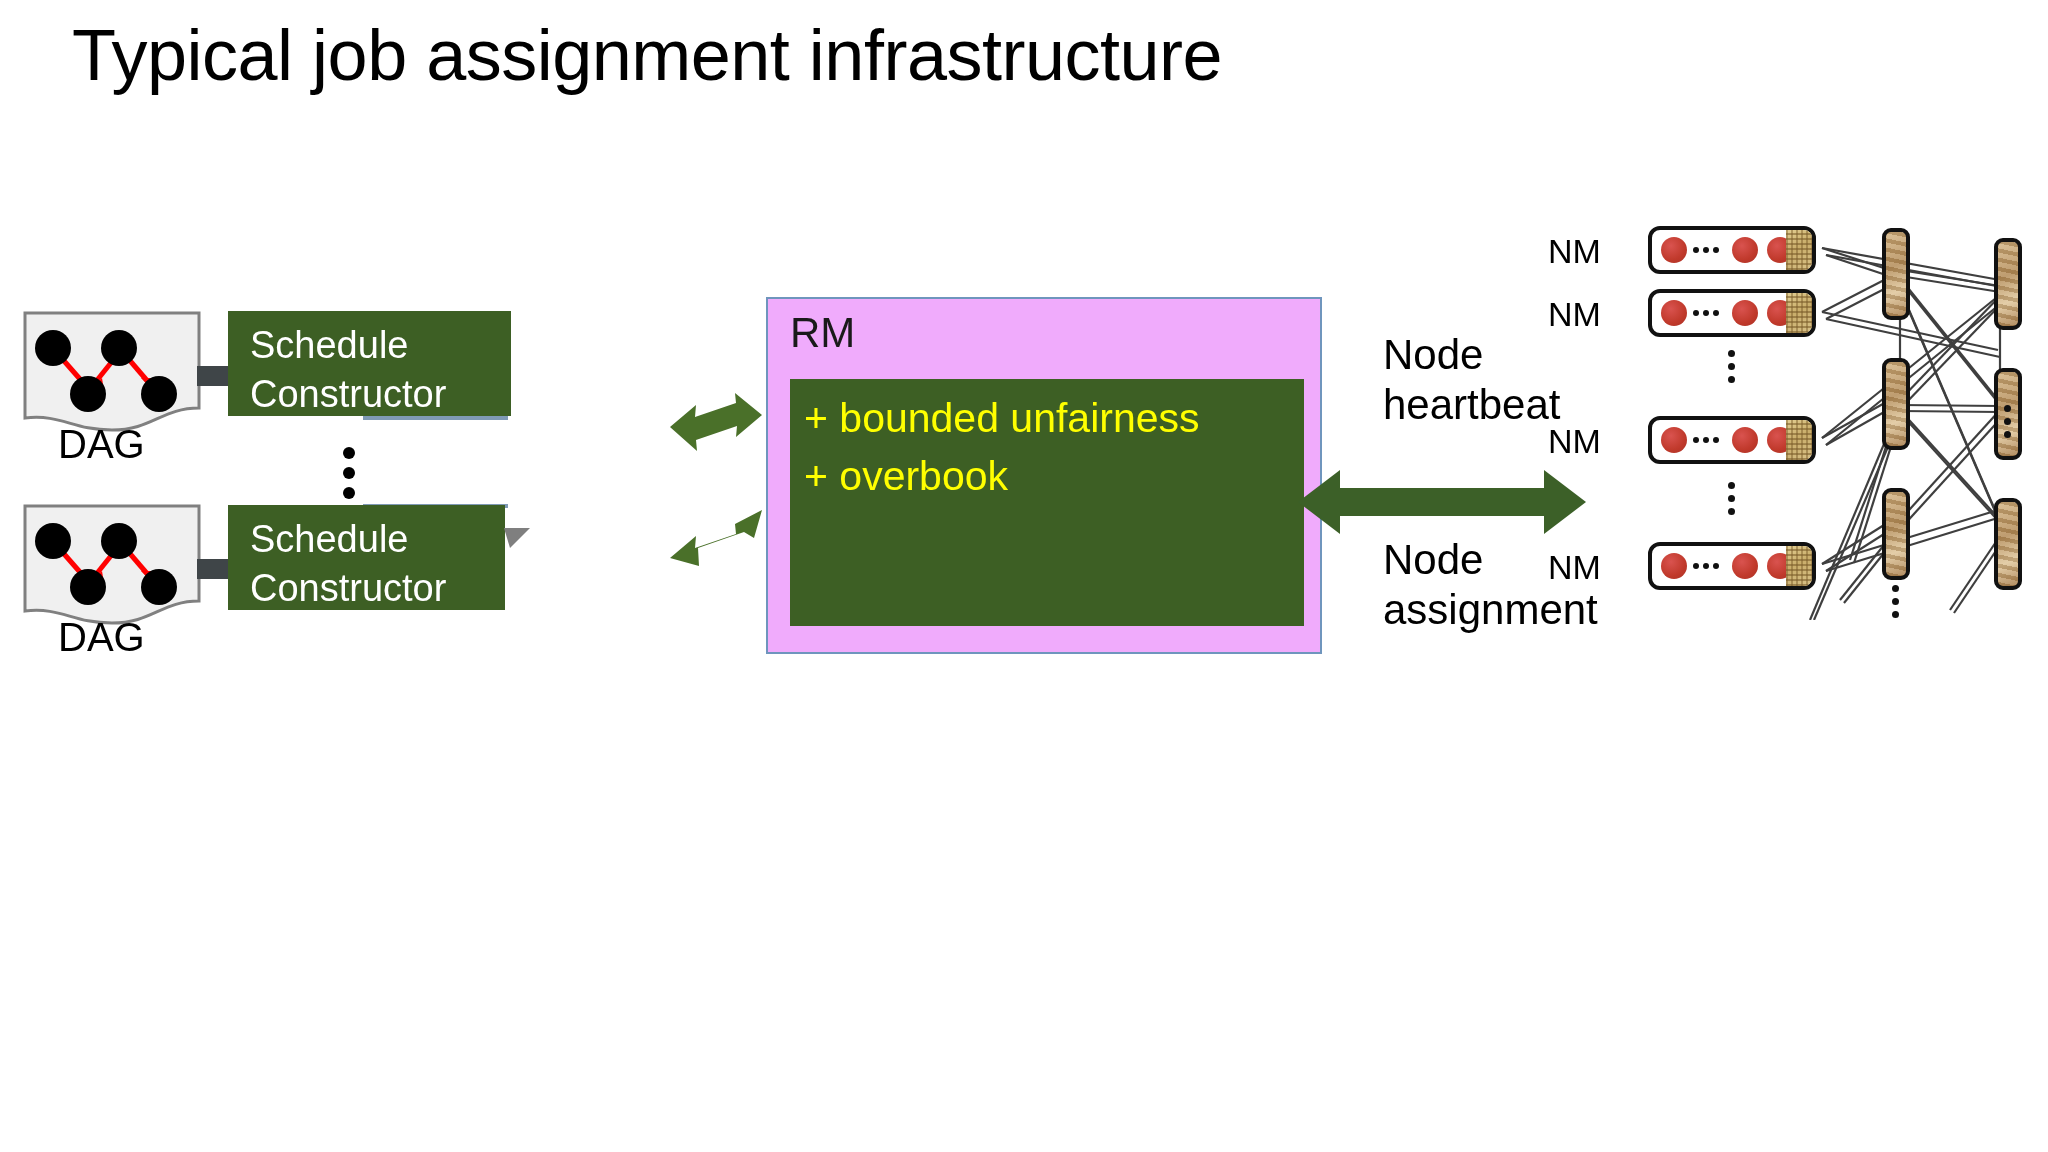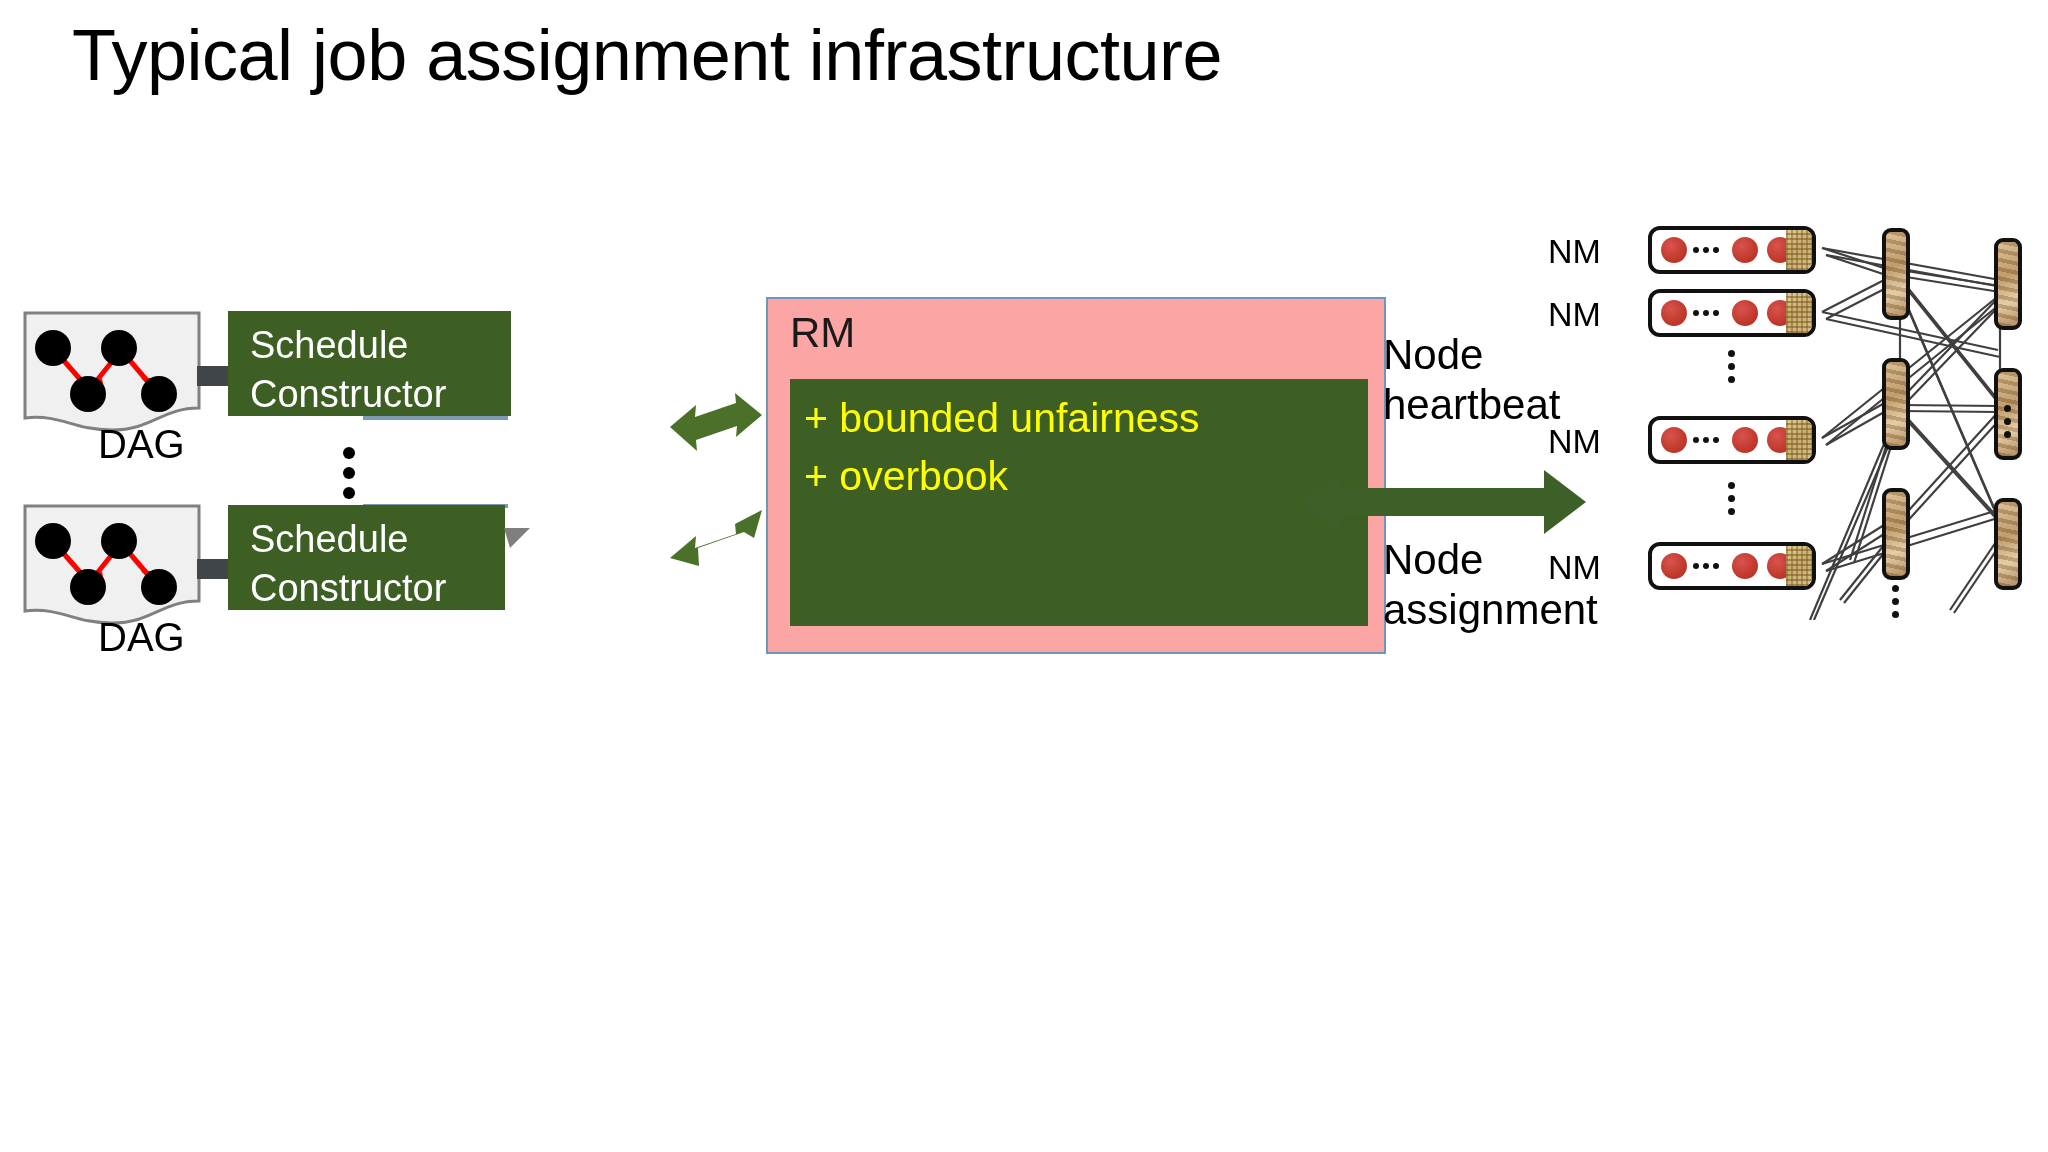--- a/index.html
+++ b/index.html
@@ -40,21 +40,20 @@
     width: 180px; height: 120px;
   }
   .dag-doc svg { display: block; }
   .dag-label {
     position: absolute;
     left: 36px;
     top: 112px;
     font-size: 40px;
     color: #000000;
     white-space: nowrap;
-    margin-left: 40px;
   }
 
   
   .block-arrow { position: absolute; }
 
   
   .sc-box {
     position: absolute;
     background: #3c6022;
     background: #3d5f24;
@@ -87,23 +86,23 @@
   }
 
   
   .dbl-arrow-small { position: absolute; }
 
   
   #rm-panel {
     position: absolute;
     left: 766px;
     top: 297px;
-    width: 620px;
+    width: 556px;
     height: 357px;
-    background: #fca5a5;
+    background: #f0abfc;
     border: 2px solid #6f95bd;
     box-sizing: border-box;
   }
   #rm-title {
     position: absolute;
     left: 22px;
     top: 10px;
     font-size: 42px;
     color: #1a1a1a;
   }

